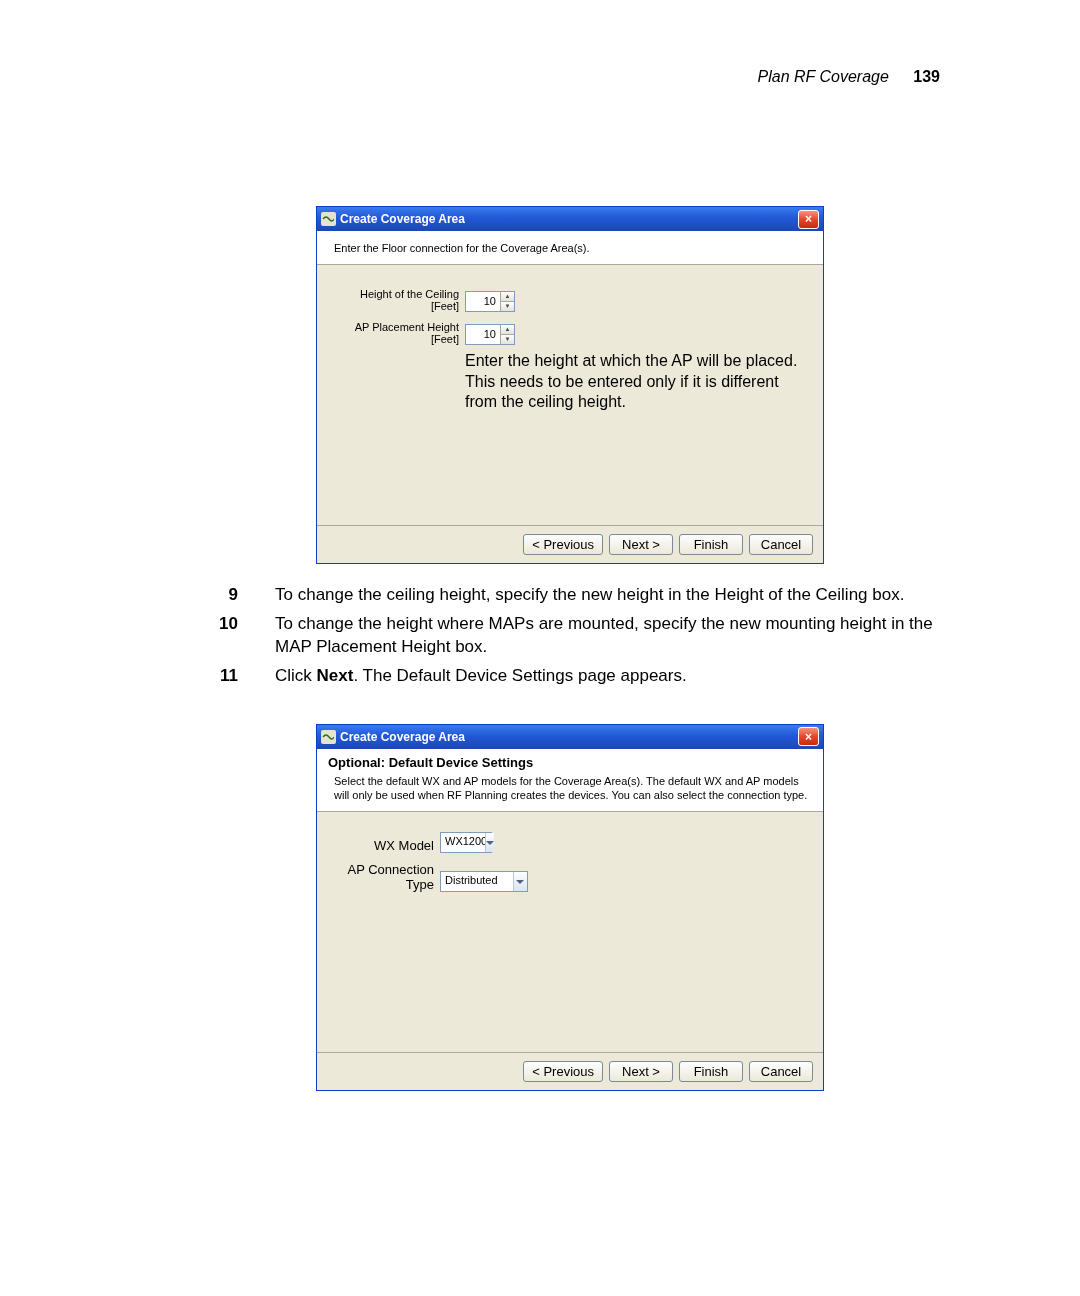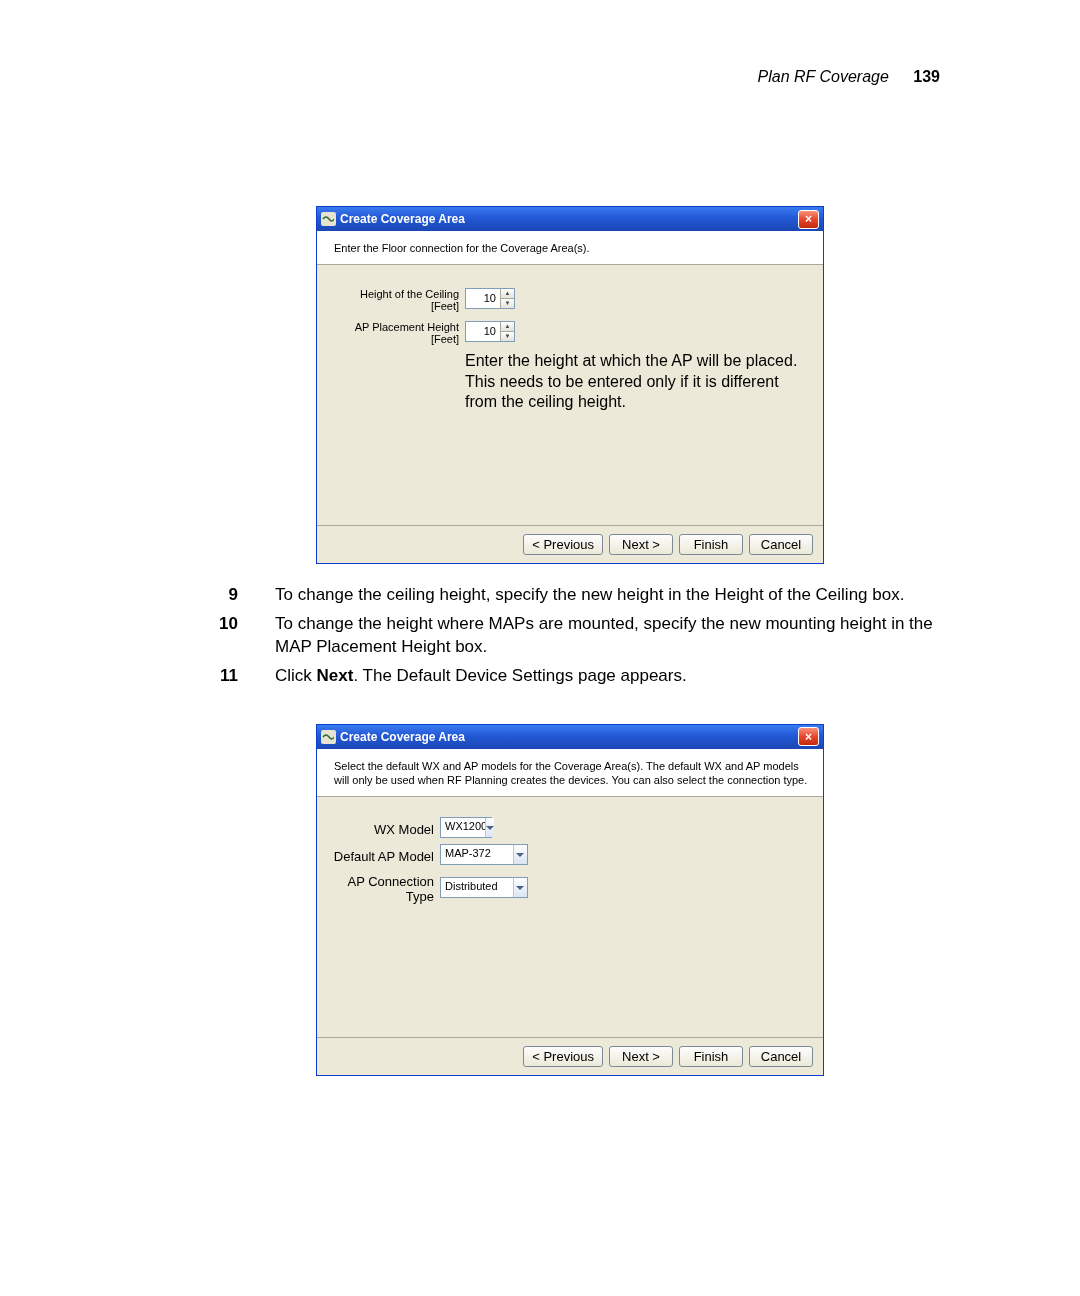--- a/index.html
+++ b/index.html
@@ -16,21 +16,21 @@
   .app-icon svg{display:block}
   .titlebar-title{color:#fff;font-size:12px;font-weight:bold;}
   .close-btn{width:19px;height:17px;border:1px solid #fff;border-radius:3px;
     background:linear-gradient(to bottom,#f7927a,#e8462b 50%,#c42a0f);display:flex;align-items:center;justify-content:center;cursor:default;}
   .close-x{color:#fff;font-weight:bold;font-size:12px;line-height:1;}
   .header-panel{background:#fff;border-bottom:1px solid #aca899;padding:6px 11px 8px 11px;}
   .header-title{font-weight:bold;font-size:13px;}
   .header-sub{font-size:11px;margin:4px 0 0 6px;color:#000;line-height:1.35;}
   .body-panel{background:#ece9d8;padding:20px 12px 10px 12px;min-height:230px;}
   .dialog2 .body-panel{min-height:210px;}
-  .form-row{display:flex;align-items:center;margin-bottom:6px;}
+  .form-row{display:flex;align-items:flex-end;margin-bottom:6px;}
   .form-label{width:130px;text-align:right;font-size:11px;padding-top:3px;padding-right:6px;}
   .form-label2{width:105px;text-align:right;font-size:13px;padding-top:3px;padding-right:6px;}
   .spinner{display:flex;align-items:stretch;border:1px solid #7f9db9;background:#fff;height:19px;}
   .spinner input{border:none;width:26px;text-align:right;font-size:11px;padding:0 4px;outline:none;background:#fff;font-family:inherit;}
   .spin-btns{display:flex;flex-direction:column;width:13px;border-left:1px solid #aca899;}
   .spin-btn{flex:1;background:linear-gradient(to bottom,#fefefe,#e3e3dc);display:flex;align-items:center;justify-content:center;font-size:6px;line-height:1;color:#444;border:none;padding:0;}
   .spin-btn:first-child{border-bottom:1px solid #aca899;}
   .help-text{font-size:16px;margin-left:136px;color:#000;line-height:1.3;max-width:350px;}
   .select-like{display:flex;align-items:stretch;border:1px solid #7f9db9;background:#fff;height:19px;}
   .select-like .sel-text{font-size:11px;padding:2px 6px 0 4px;}
@@ -130,36 +130,28 @@
               <path d="M1 5 Q4 1 7 5 T12 5" stroke="#2b6b34" stroke-width="1.4" fill="none"></path>
             </svg>
         </span>
         <span class="titlebar-title">Create Coverage Area</span>
       </div>
       <div class="close-btn">
         <span class="close-x">×</span>
       </div>
     </div>
     <div class="header-panel">
+      <div class="header-title">Optional: Default Device Settings</div>
       <div class="header-sub">Select the default WX and AP models for the Coverage Area(s). The default WX and AP models will only be used when RF Planning creates the devices. You can also select the connection type.</div>
     </div>
     <div class="body-panel">
       <div class="form-row">
         <div class="form-label2">WX Model</div>
         <div class="select-like w1">
           <div class="sel-text w1">WX1200</div>
-          <div class="sel-btn">
-              <div class="sel-arrow"></div>
-            </div>
-        </div>
-      </div>
-      <div class="form-row">
-        <div class="form-label2">Default AP Model</div>
-        <div class="select-like w2">
-          <div class="sel-text w2">MAP-372</div>
           <div class="sel-btn">
               <div class="sel-arrow"></div>
             </div>
         </div>
       </div>
       <div class="form-row">
         <div class="form-label2">AP Connection Type</div>
         <div class="select-like w3">
           <div class="sel-text w3">Distributed</div>
           <div class="sel-btn">

